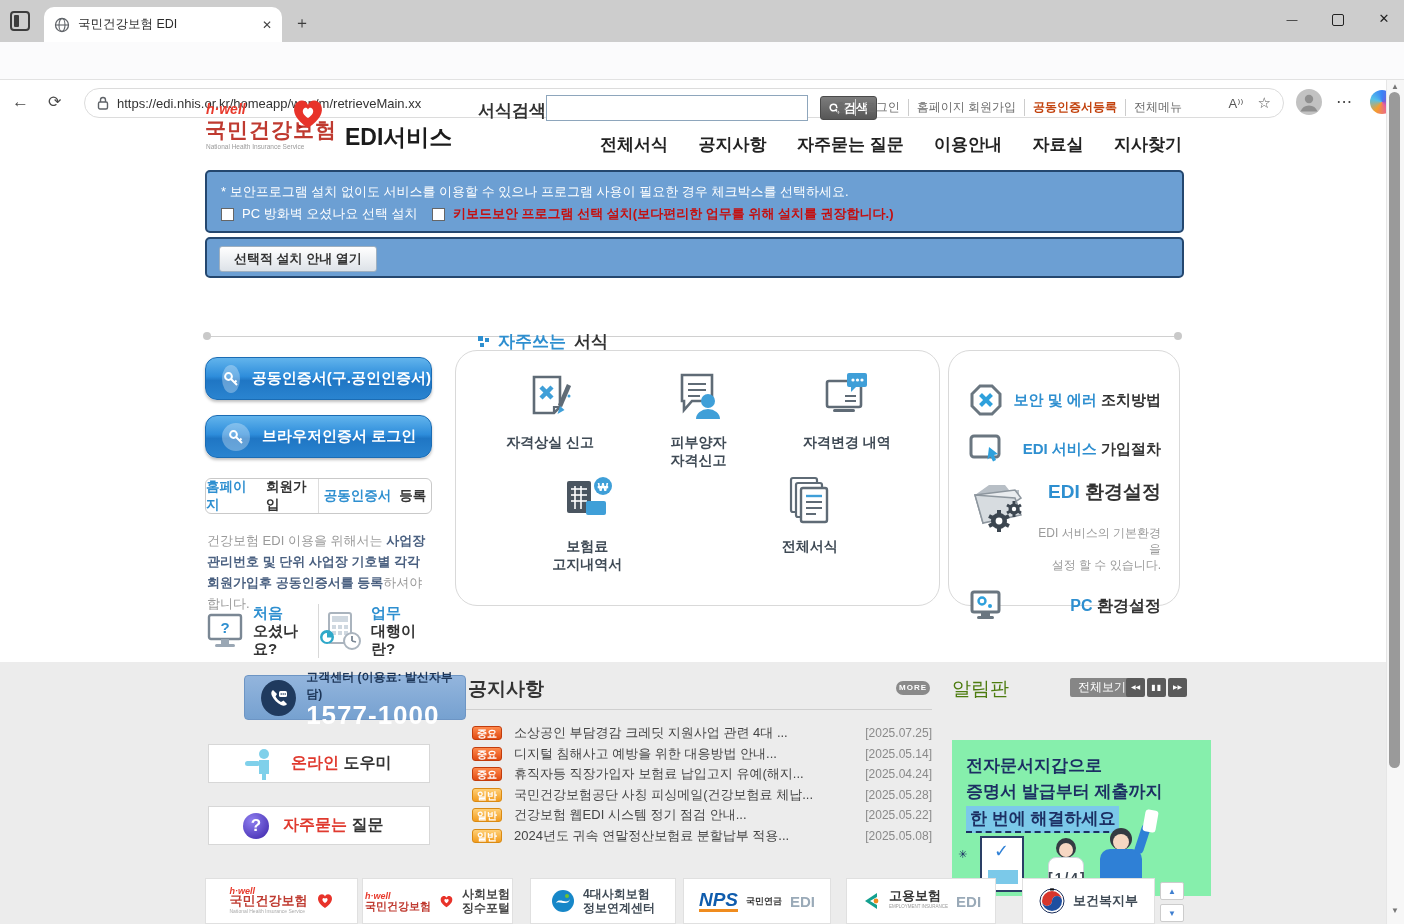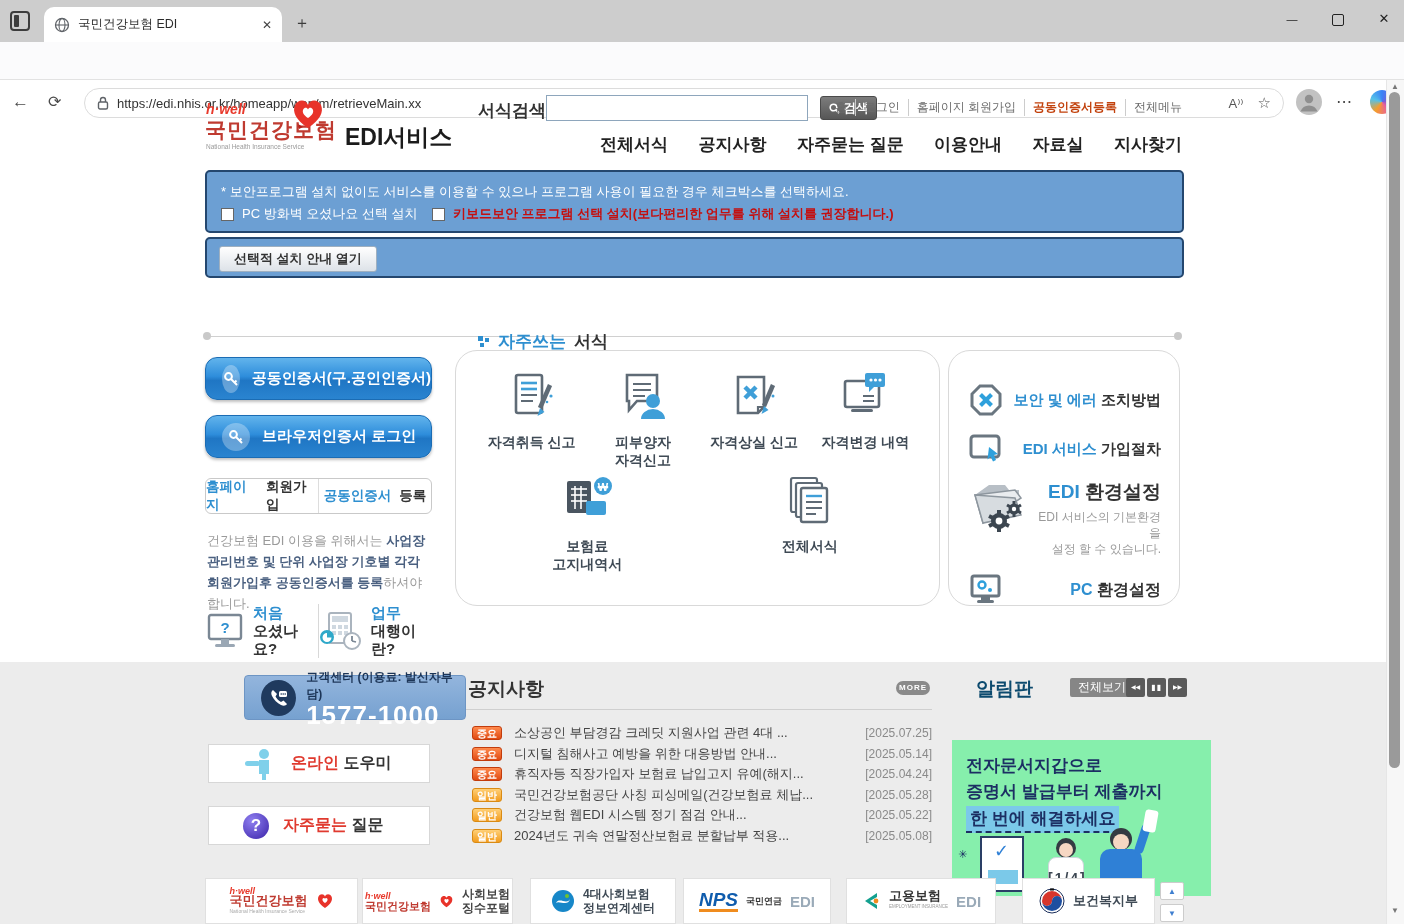--- a/index.html
+++ b/index.html
@@ -108,21 +108,21 @@
   .fgrid { position:absolute; left:20px; width:445px; display:flex; }
   #frow1 { top:18px; } #frow2 { top:122px; }
   .fcell { flex:1; display:flex; flex-direction:column; align-items:center; }
   .fcell .flabel { margin-top:8px; font-size:14px; font-weight:bold; color:#3f4a55; text-align:center; white-space:pre-line; line-height:18px; }
 
   
   #quick-card { left:948px; top:350px; width:232px; height:256px; background:#fff; border:1px solid #d9d9d9; border-radius:22px; padding:14px 18px 0 20px; }
   .qrow { display:flex; align-items:center; justify-content:space-between; }
   .qtxt { font-size:15px; font-weight:bold; text-align:right; white-space:nowrap; }
   .qtxt.big { font-size:19px; }
-  .qdesc { font-size:12px; color:#9a9a9a; text-align:right; white-space:pre-line; line-height:16px; margin-top:4px; }
+  .qdesc { font-size:12px; color:#9a9a9a; text-align:right; white-space:pre-line; line-height:16px; margin-top:20px; }
   #q1 { margin-top:18px; } #q2 { margin-top:16px; } #q3 { margin-top:14px; align-items:flex-start; } #q4 { margin-top:16px; }
 
   
   #graysec { left:0; top:662px; width:1386px; height:262px; background:#ececec; }
   #callbox { left:208px; top:675px; width:222px; height:45px; border-radius:4px; border:1px solid #6d95c4;
     background:linear-gradient(#93b5dd,#76a1d0); display:flex; align-items:center; padding-left:16px; gap:10px;margin-left:36px; }
   #callcircle { width:36px; height:36px; border-radius:50%; background:#1f3a5e; display:flex; align-items:center; justify-content:center; }
   #call-label { font-size:12px; font-weight:bold; color:#1c3557; }
   #call-num { font-size:26px; font-weight:bold; color:#fff; letter-spacing:1px; line-height:24px; }
   .wbox { left:208px; width:222px; height:39px; background:#fff; border:1px solid #d7d7d7; display:flex; align-items:center; gap:14px; padding-left:34px; }
@@ -134,21 +134,21 @@
   #more-btn { left:896px; top:681px; width:34px; height:14px; background:#8a8a8a; border-radius:7px; color:#fff; font-size:8px; font-weight:bold; text-align:center; line-height:14px; letter-spacing:1px; }
   #notice-hr { left:466px; top:709px; width:466px; border-top:1px solid #cfcfcf; }
   #notice-list { left:472px; top:726px; width:460px; display:flex; flex-direction:column; gap:6.5px; }
   .nrow { display:flex; align-items:center; height:14px; }
   .badge { width:30px; height:14px; border-radius:3px; color:#fff; font-size:10px; font-weight:bold; text-align:center; line-height:14px; flex:0 0 30px; }
   .badge.imp { background:linear-gradient(#ff8a4d,#e04a12); border:1px solid #c23c0c; }
   .badge.gen { background:linear-gradient(#ffd077,#f29c1e); border:1px solid #d98b14; }
   .ntext { margin-left:12px; font-size:13px; color:#444; flex:1; white-space:nowrap; overflow:hidden; }
   .ndate { font-size:12px; color:#8a8a8a; }
 
-  #board-title { left:952px; top:676px; font-size:19px; font-weight:bold; color:#0c4a6e;margin-left:24px; }
+  #board-title { left:952px; top:676px; font-size:19px; font-weight:normal; color:#4d7c0f; }
   #viewall-btn { left:1070px; top:678px; height:19px; padding:0 8px; background:#868686; color:#fff; font-size:12px; line-height:19px; border-radius:2px; }
   .mbtn { top:678px; width:19px; height:19px; background:#5a5a5a; border-radius:2px; color:#fff; text-align:center; }
   #m-prev { left:1126px; font-size:6px; line-height:19px; }
   #m-pause { left:1147px; font-size:8px; line-height:19px; letter-spacing:1px; }
   #m-next { left:1168px; font-size:6px; line-height:19px; }
   .i-prev::before { content:"◀◀"; } .i-pause::before { content:"▮▮"; } .i-next::before { content:"▶▶"; }
 
   #banner { left:952px; top:740px; width:259px; height:156px; background:#86efac; overflow:hidden; }
   .bline { position:absolute; left:14px; font-size:17px; font-weight:bold; color:#1c2f63; white-space:nowrap; }
   #bl1 { top:14px; } #bl2 { top:40px; }
@@ -382,60 +382,44 @@
       <i class="b3"></i>
     </span>
   <span class="t-blue">자주쓰는</span>
     <span class="t-dark">서식</span>
 </div>
 <div class="abs" id="forms-card">
   <div class="fgrid" id="frow1">
     <div class="fcell">
       <span>
         <svg width="56" height="56" viewBox="0 0 56 56">
-            <rect x="12" y="6" width="26" height="38" rx="2" fill="#fff" stroke="#5f6b76" stroke-width="2.6"></rect>
-            <line x1="17" y1="14" x2="33" y2="14" stroke="#3f9fd8" stroke-width="2.6"></line>
-            <line x1="17" y1="20" x2="33" y2="20" stroke="#3f9fd8" stroke-width="2.6"></line>
-            <line x1="17" y1="26" x2="33" y2="26" stroke="#5f6b76" stroke-width="2"></line>
-            <line x1="17" y1="32" x2="29" y2="32" stroke="#5f6b76" stroke-width="2"></line>
-            <line x1="46" y1="16" x2="36" y2="39" stroke="#5f6b76" stroke-width="4.5"></line>
-            <path d="M36 39 l-2.5 8 l7 -4 z" fill="#3f9fd8"></path>
-            <circle cx="47" cy="27" r="1.6" fill="#3f9fd8"></circle>
-            <circle cx="43" cy="33" r="1.3" fill="#3f9fd8"></circle>
+            <path d="M12 8 h26 v30 l-6 6 h-20 z" fill="#fff" stroke="#5f6b76" stroke-width="2.6"></path>
+            <path d="M32 44 v-6 h6" fill="none" stroke="#5f6b76" stroke-width="2.2"></path>
+            <line x1="19" y1="18" x2="30" y2="29" stroke="#3f9fd8" stroke-width="4.5"></line>
+            <line x1="30" y1="18" x2="19" y2="29" stroke="#3f9fd8" stroke-width="4.5"></line>
+            <line x1="47" y1="16" x2="38" y2="37" stroke="#5f6b76" stroke-width="4.5"></line>
+            <path d="M38 37 l-2.5 8 l7 -4 z" fill="#3f9fd8"></path>
+            <circle cx="47" cy="27" r="1.5" fill="#3f9fd8"></circle>
           </svg>
       </span>
-      <span class="flabel">자격취득 신고</span>
+      <span class="flabel">자격상실 신고</span>
     </div>
     <div class="fcell">
       <span>
         <svg width="56" height="56" viewBox="0 0 56 56">
             <path d="M12 6 h30 v26 h-20 l-8 9 v-9 h-2 z" fill="#fff" stroke="#5f6b76" stroke-width="2.6"></path>
             <line x1="18" y1="15" x2="36" y2="15" stroke="#5f6b76" stroke-width="2"></line>
             <line x1="18" y1="21" x2="36" y2="21" stroke="#5f6b76" stroke-width="2"></line>
             <line x1="18" y1="27" x2="30" y2="27" stroke="#5f6b76" stroke-width="2"></line>
             <circle cx="38" cy="32" r="7" fill="#3f9fd8"></circle>
             <path d="M26 50 a12 10 0 0 1 24 0 z" fill="#3f9fd8"></path>
           </svg>
       </span>
       <span class="flabel">피부양자
 자격신고</span>
-    </div>
-    <div class="fcell">
-      <span>
-        <svg width="56" height="56" viewBox="0 0 56 56">
-            <path d="M12 8 h26 v30 l-6 6 h-20 z" fill="#fff" stroke="#5f6b76" stroke-width="2.6"></path>
-            <path d="M32 44 v-6 h6" fill="none" stroke="#5f6b76" stroke-width="2.2"></path>
-            <line x1="19" y1="18" x2="30" y2="29" stroke="#3f9fd8" stroke-width="4.5"></line>
-            <line x1="30" y1="18" x2="19" y2="29" stroke="#3f9fd8" stroke-width="4.5"></line>
-            <line x1="47" y1="16" x2="38" y2="37" stroke="#5f6b76" stroke-width="4.5"></line>
-            <path d="M38 37 l-2.5 8 l7 -4 z" fill="#3f9fd8"></path>
-            <circle cx="47" cy="27" r="1.5" fill="#3f9fd8"></circle>
-          </svg>
-      </span>
-      <span class="flabel">자격상실 신고</span>
     </div>
     <div class="fcell">
       <span>
         <svg width="56" height="56" viewBox="0 0 56 56">
             <rect x="8" y="12" width="34" height="26" rx="2" fill="#fff" stroke="#5f6b76" stroke-width="2.6"></rect>
             <line x1="26" y1="27" x2="37" y2="27" stroke="#5f6b76" stroke-width="2"></line>
             <line x1="26" y1="32" x2="37" y2="32" stroke="#5f6b76" stroke-width="2"></line>
             <rect x="28" y="4" width="20" height="14" rx="2" fill="#3f9fd8"></rect>
             <path d="M32 18 l0 5 l5 -5 z" fill="#3f9fd8"></path>
             <circle cx="34" cy="11" r="1.6" fill="#fff"></circle>

